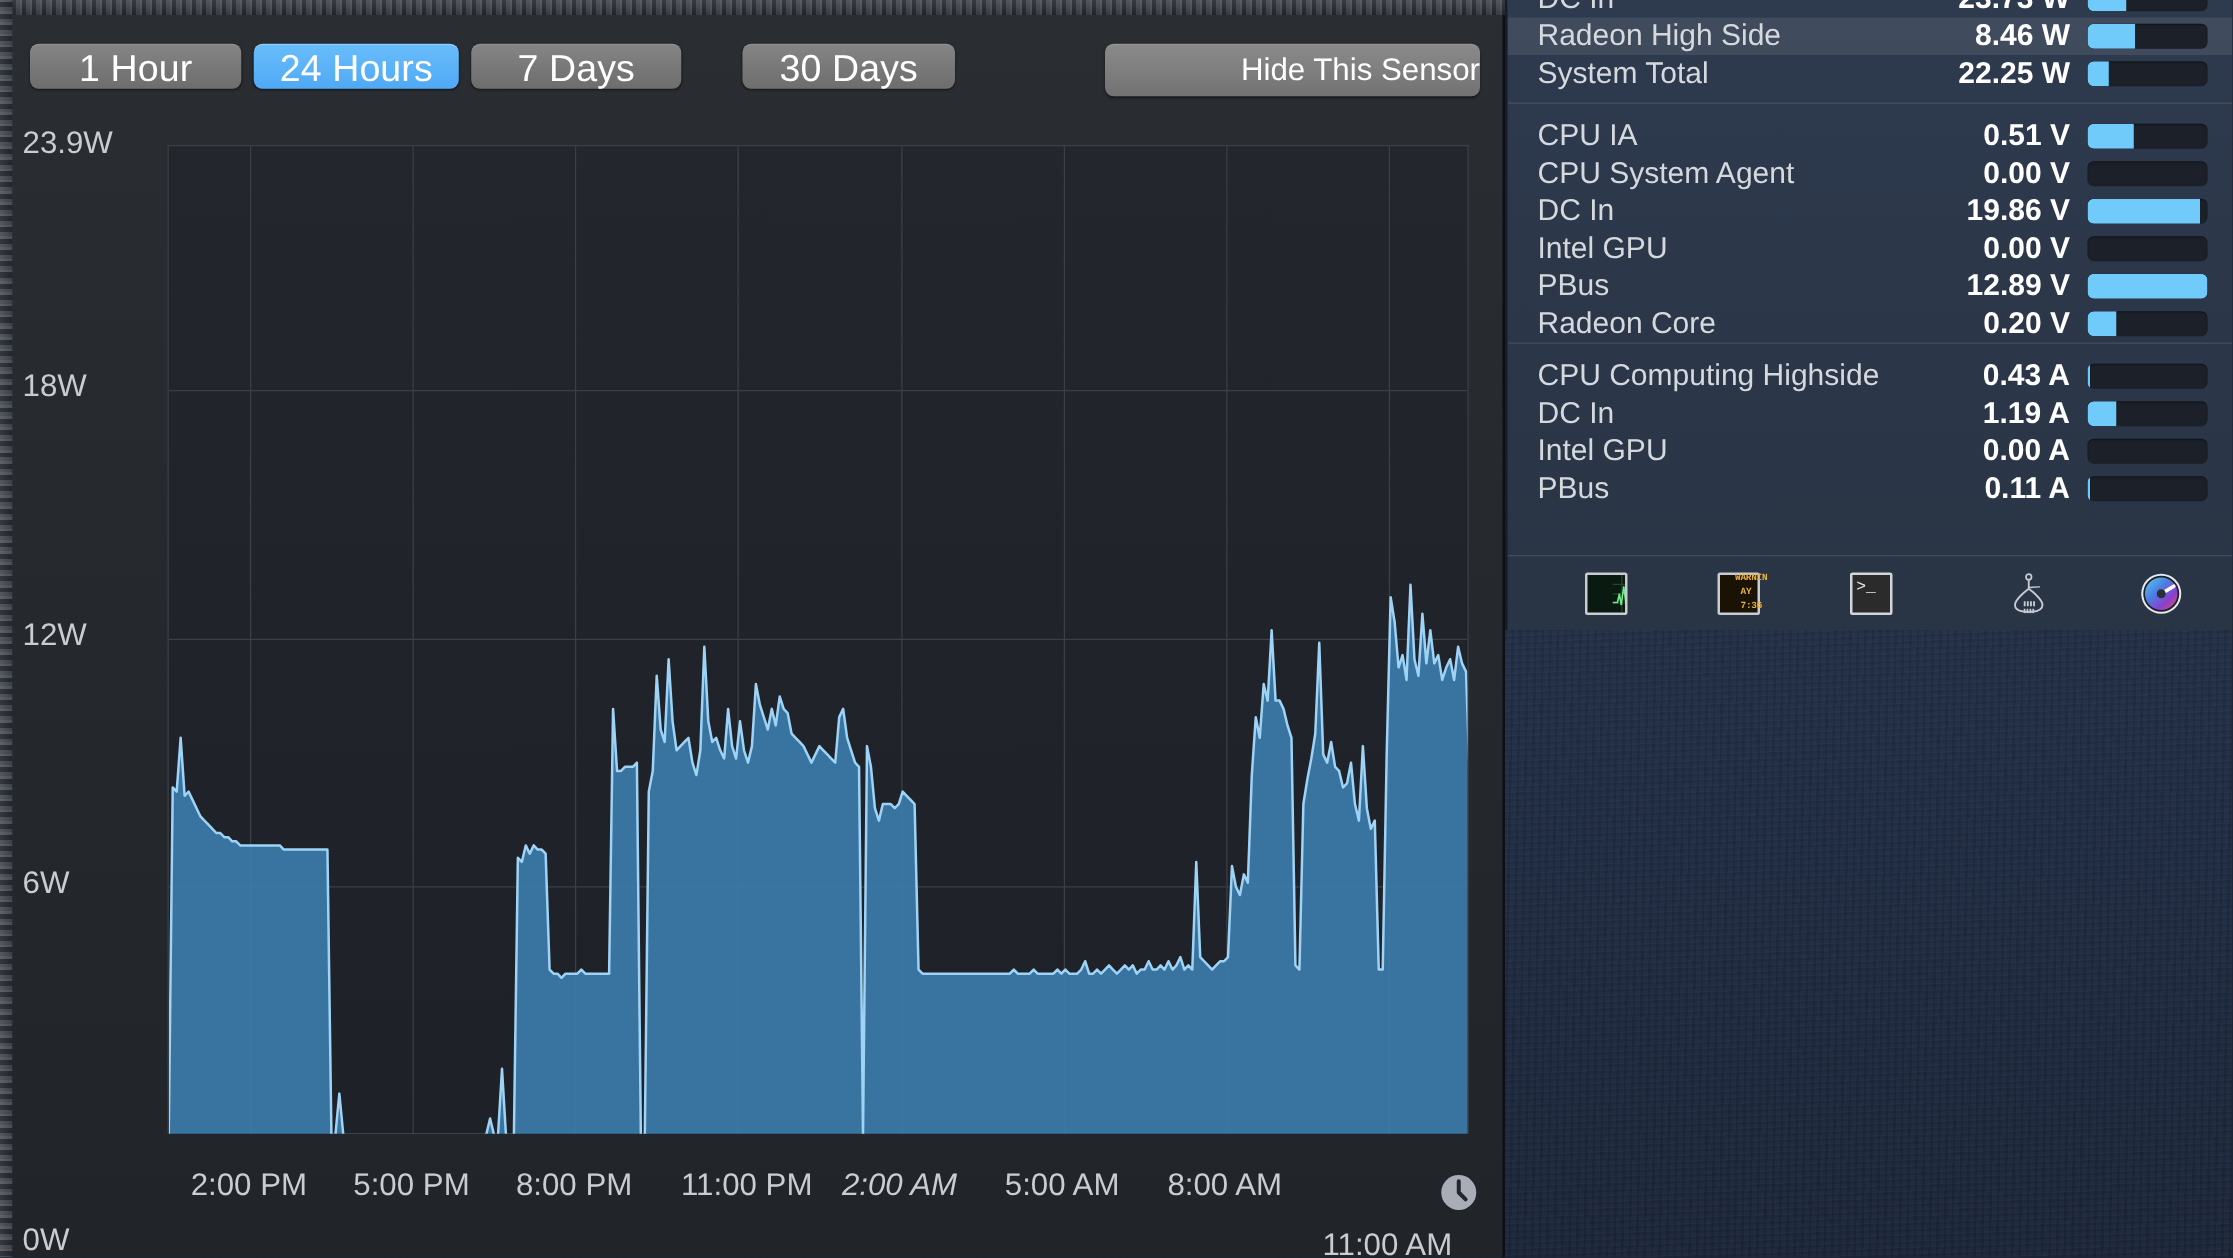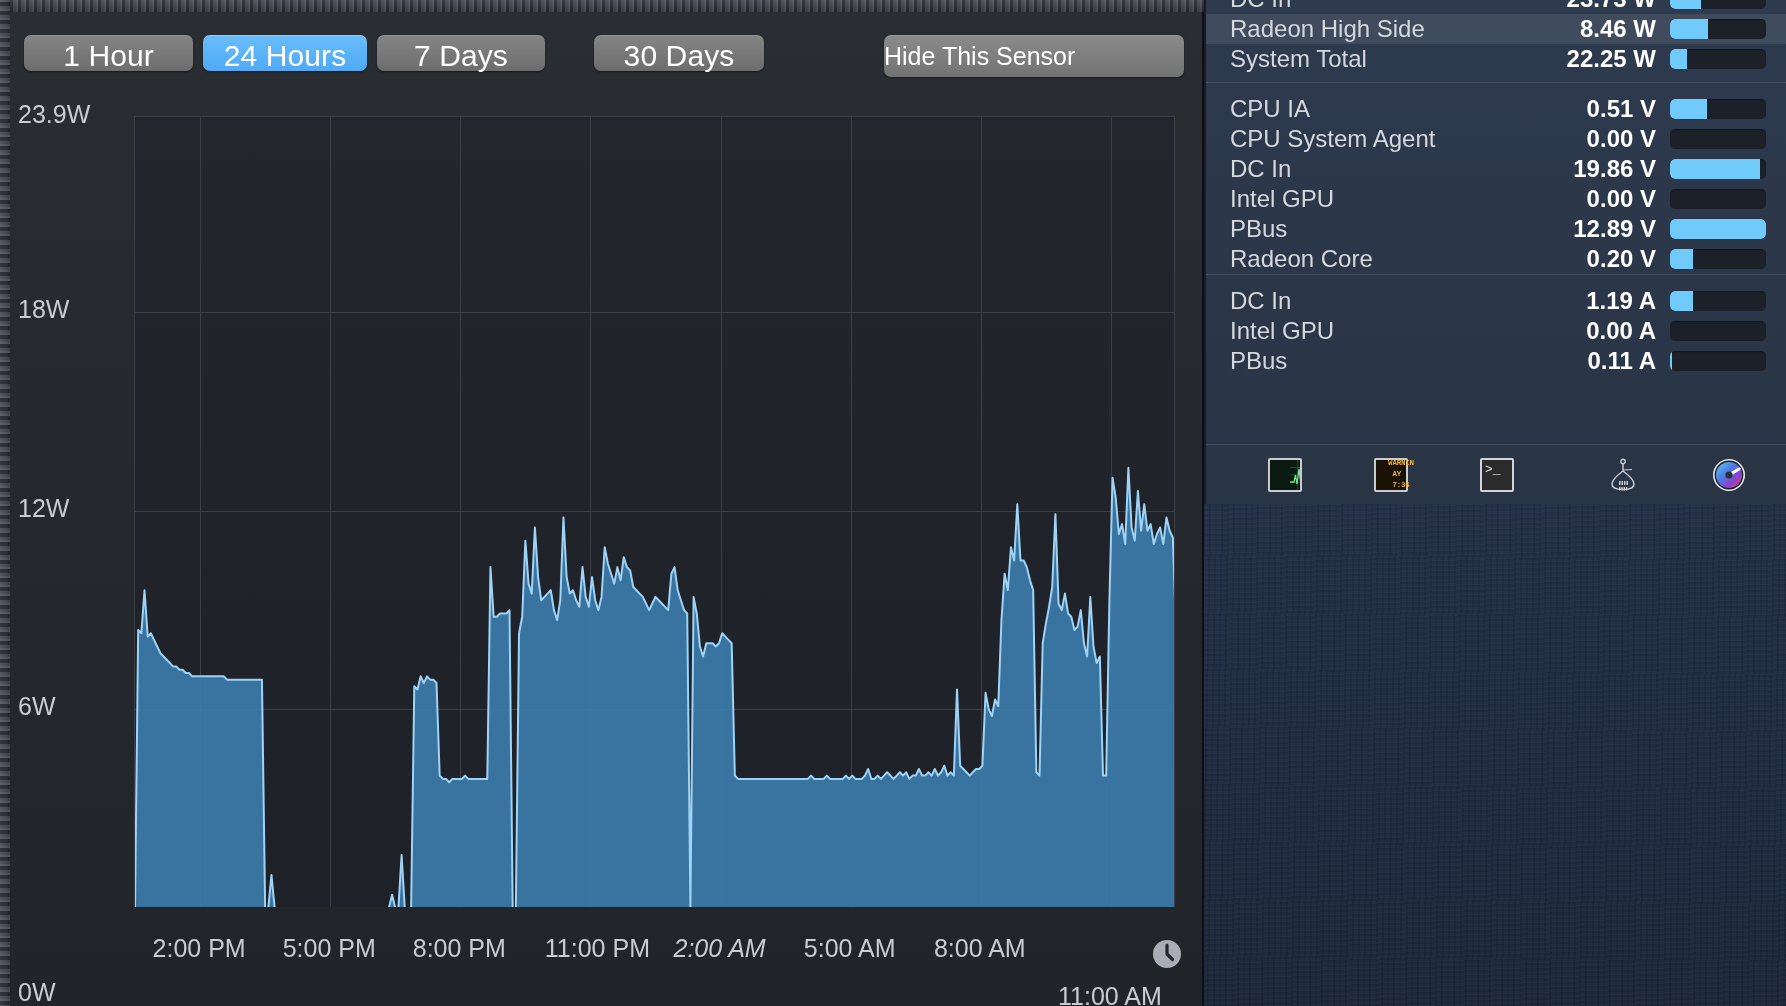--- a/index.html
+++ b/index.html
@@ -55,21 +55,21 @@
     box-shadow:0 1px 0 rgba(255,255,255,0.25) inset, 0 1px 2px rgba(0,0,0,0.5);
   }
   #seg0{ left:14px;  width:169px; }
   #seg1{ left:193px; width:164px; }
   #seg2{ left:367px; width:168px; }
   #seg3{ left:545px; width:170px;margin-left:39px; }
   #hide-sensor-btn{
     position:absolute; top:23px; left:874px; width:300px; height:42px;
     border-radius:7px;
     background:linear-gradient(180deg,#8b8b8b,#727272);
-    color:#ffffff; font-size:25px; line-height:42px; text-align:left;
+    color:#ffffff; font-size:25px; line-height:42px; text-align:right;
     box-shadow:0 1px 0 rgba(255,255,255,0.10) inset, 0 1px 2px rgba(0,0,0,0.5);
     cursor:default;
   }
 
   
   #plot-area{
     position:absolute; left:124px; top:104px; width:1041px; height:791px;
     background:linear-gradient(180deg,#23262c 0%, #202329 50%, #1e2127 100%);
     border:1px solid #3b3f46;
     border-bottom:none;
@@ -275,20 +275,27 @@
       </div>
       <div class="sensor-row">
         <div class="sensor-name">Radeon Core</div>
         <div class="sensor-val">0.20 V</div>
         <div class="sensor-bar">
           <div class="sensor-bar-fill" style="width: 24%;"></div>
         </div>
       </div>
       <div class="panel-sep"></div>
       <div class="panel-gap"></div>
+      <div class="sensor-row">
+        <div class="sensor-name">CPU Computing Highside</div>
+        <div class="sensor-val">0.43 A</div>
+        <div class="sensor-bar">
+          <div class="sensor-bar-fill" style="width: 2%;"></div>
+        </div>
+      </div>
       <div class="sensor-row">
         <div class="sensor-name">DC In</div>
         <div class="sensor-val">1.19 A</div>
         <div class="sensor-bar">
           <div class="sensor-bar-fill" style="width: 24%;"></div>
         </div>
       </div>
       <div class="sensor-row">
         <div class="sensor-name">Intel GPU</div>
         <div class="sensor-val">0.00 A</div>

